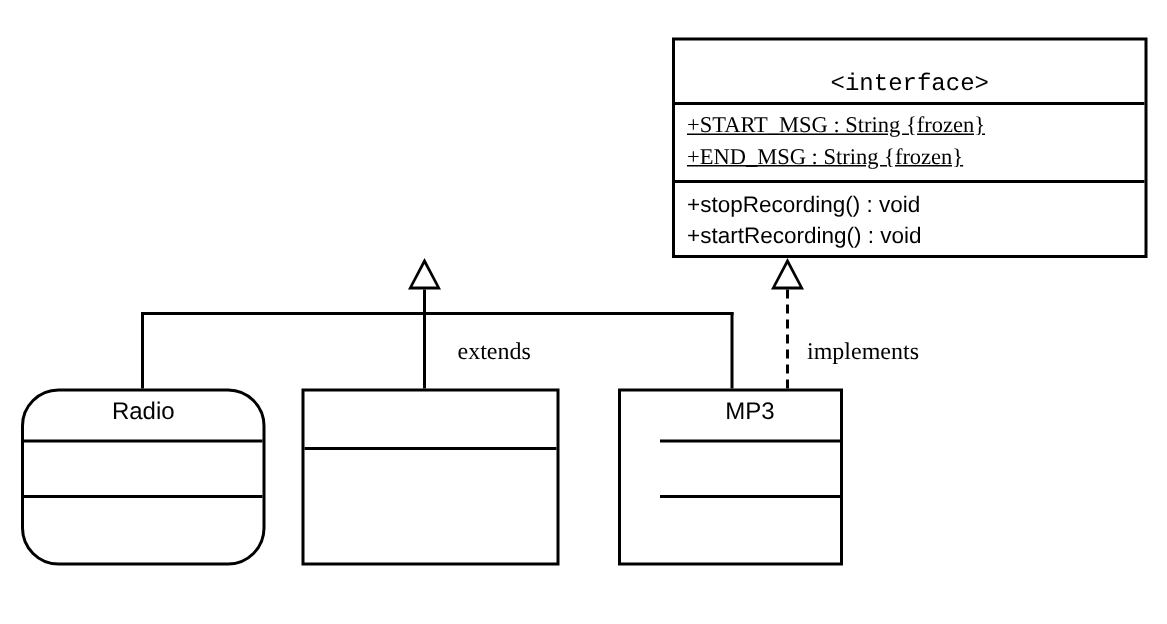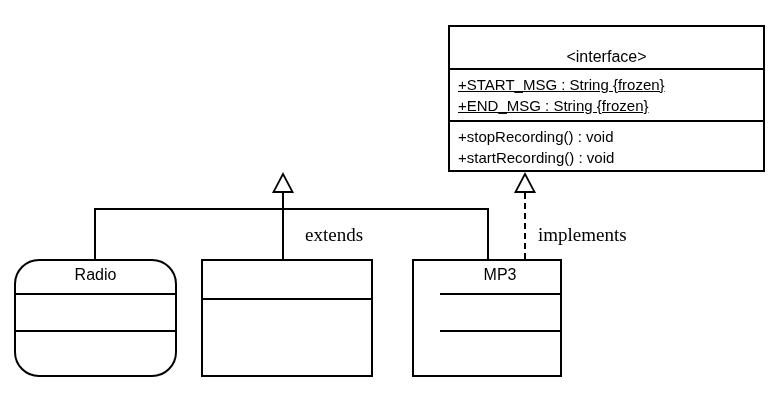--- a/index.html
+++ b/index.html
@@ -37,32 +37,34 @@
     text-align: center;
     font-size: 16px;
     line-height: 18px;
     padding: 5px 4px 5px 4px;
     white-space: pre-line;
   }
   .comp-name.stereo {
     line-height: 17px;
     padding-top: 4px;
     padding-bottom: 4px;
+    font-family: Liberation Mono, monospace;
   }
   .comp-list {
     padding: 4px 0 4px 0;
   }
   .member {
     font-size: 15px;
     line-height: 21px;
     padding-left: 8px;
     white-space: nowrap;
   }
   .member.static {
     text-decoration: underline;
+    font-family: Liberation Serif, serif;
   }
   .comp-empty {
     
   }
 
   
   .line-h {
     position: absolute;
     height: 0;
     border-top: 2px solid #000000;
@@ -96,21 +98,21 @@
     width: 0;
     height: 0;
     border-left: 8px solid transparent;
     border-right: 8px solid transparent;
     border-bottom: 15px solid #ffffff;
   }
 
   .edge-label {
     position: absolute;
     font-family: "Liberation Serif", serif;
-    font-size: 19px;
+    font-size: 16px;
     line-height: 16px;
     color: #000000;
     white-space: nowrap;
   }
 </style>
 </head>
 <body>
 
 <div id="canvas">
 

